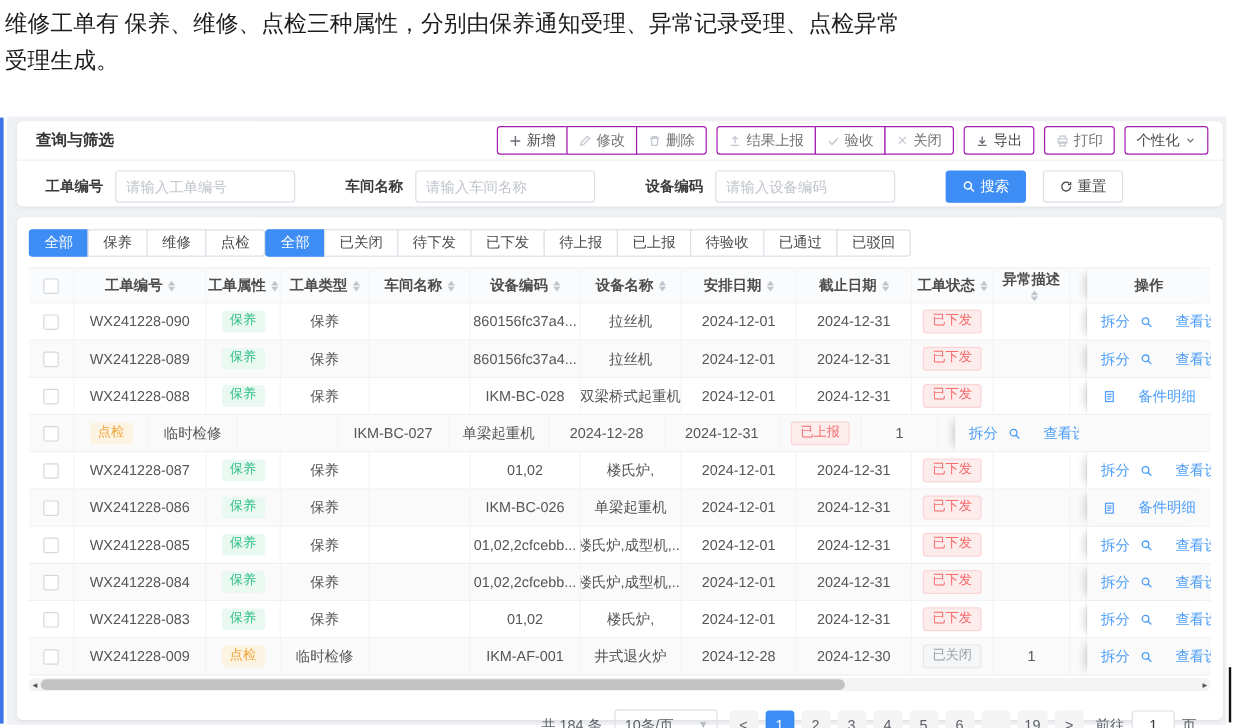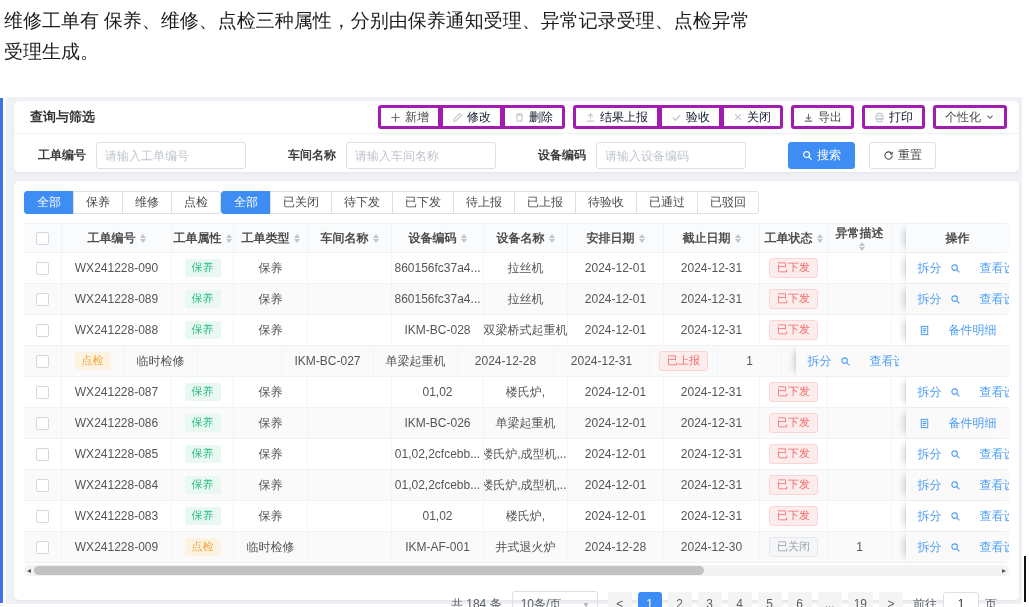--- a/index.html
+++ b/index.html
@@ -17,25 +17,25 @@
   #card-query { left:14px; top:101px; width:1005px; height:71px; }
   #card-table { left:14px; top:181px; width:1005px; height:419px; }
 
   
   .q-head { display:flex; align-items:center; justify-content:space-between; height:33px;
             padding:0 12px 0 16px; border-bottom:1px solid #f0f1f3; }
   .q-title { font-size:13px; font-weight:bold; color:#333; }
   .tb-group { display:flex; }
   .toolbar { display:flex; align-items:center; gap:8px; }
   .btn { display:flex; align-items:center; gap:4px; height:24px; padding:0 9px; font-size:12px;
-         background:#fff; border:3px solid #a21caf; border-radius:3px; color:#4a4a4a; cursor:pointer; white-space:nowrap; }
+         background:#fff; border:1px solid #a21caf; border-radius:3px; color:#4a4a4a; cursor:pointer; white-space:nowrap; }
   .tb-group .btn { border-radius:0; margin-left:-1px; }
   .tb-group .btn:first-child { border-radius:3px 0 0 3px; margin-left:0; }
   .tb-group .btn:last-child { border-radius:0 3px 3px 0; }
-  .btn.dis { color:#0f172a; }
+  .btn.dis { color:#737373; }
   .btn.dis svg { color:#c3c7cf; }
   .btn svg { color:#6b7076; }
   .q-form { display:flex; align-items:center; padding:8px 0 0 24px; }
   .f-item { display:flex; align-items:center; margin-right:42px; }
   .f-label { font-size:12px; font-weight:bold; color:#3c3c3c; margin-right:10px; white-space:nowrap; }
   .f-input { width:150px; height:27px; border:1px solid #dcdfe6; border-radius:3px; padding:0 8px;
              font-size:12px; color:#333; font-family:"Liberation Sans",sans-serif; }
   .f-input::placeholder { color:#c0c4cc; }
   .btn-primary { display:flex; align-items:center; gap:4px; height:27px; padding:0 13px; background:#3d8df5;
                  border:1px solid #3d8df5; color:#fff; font-size:12px; border-radius:3px; cursor:pointer; margin-right:14px; }

